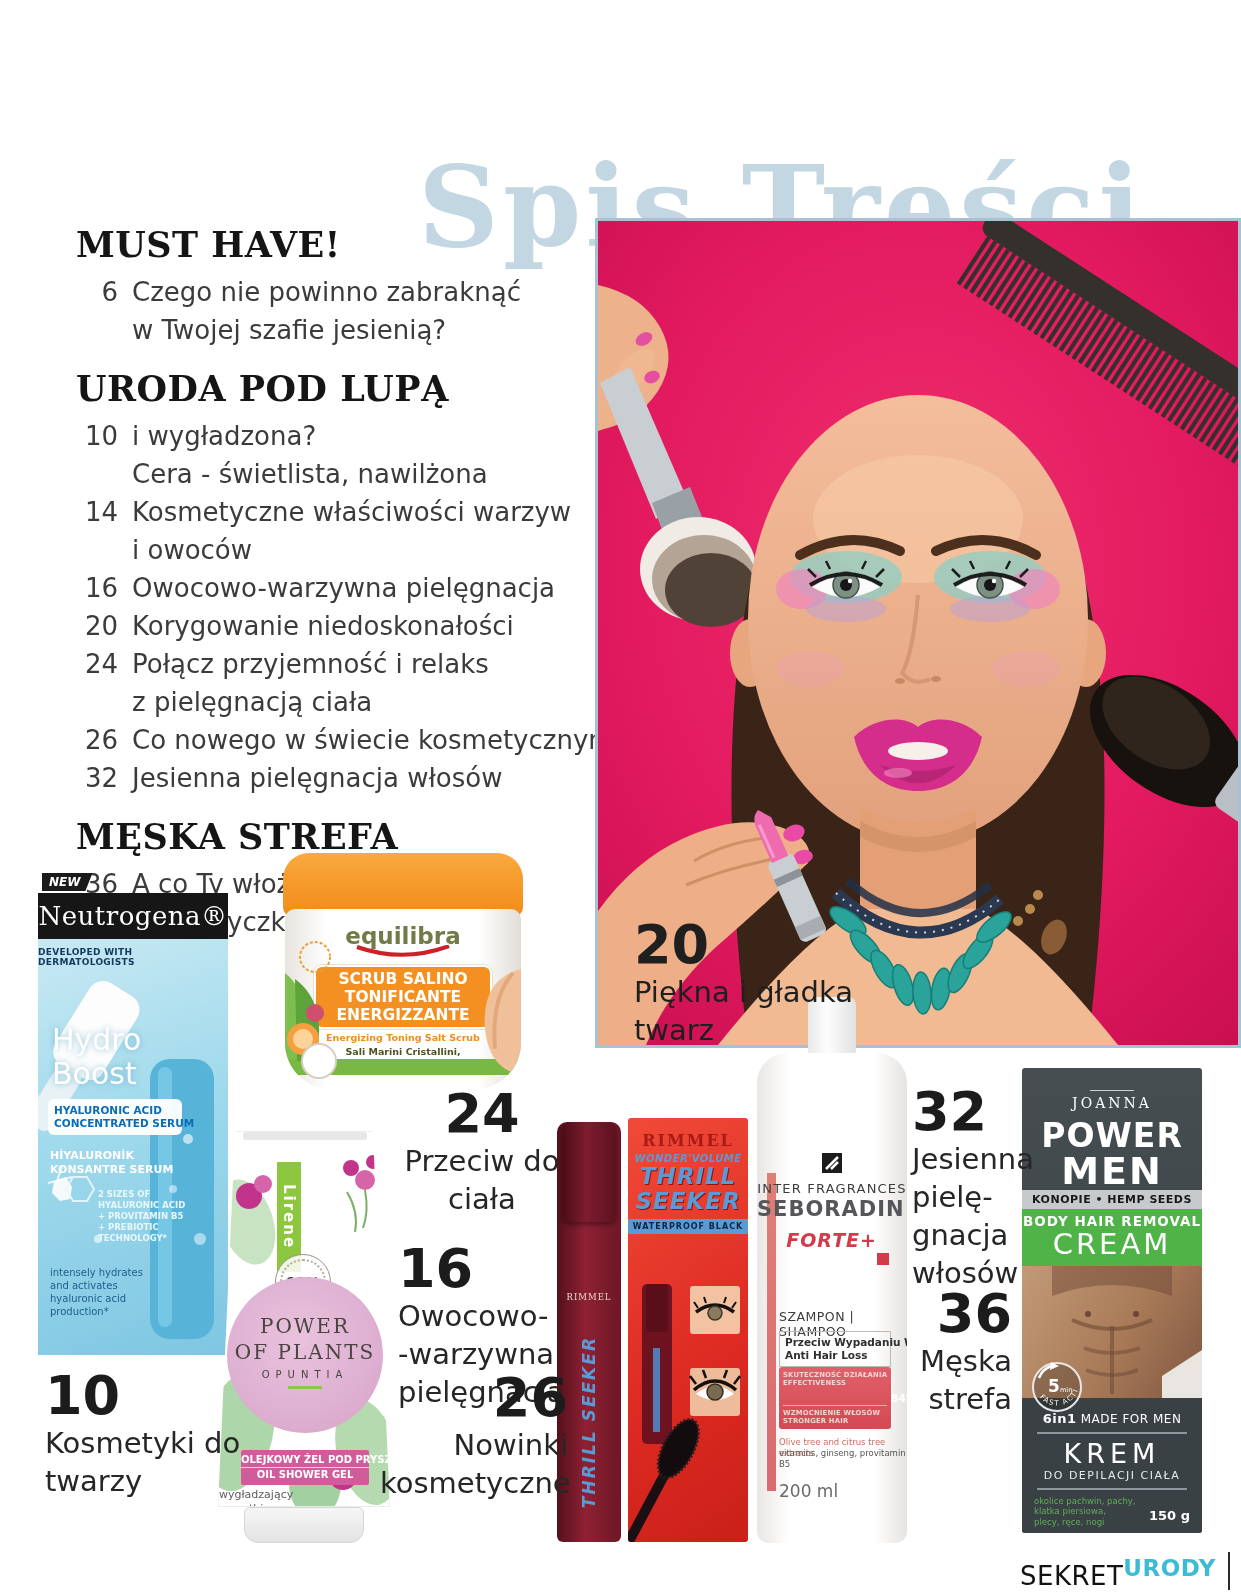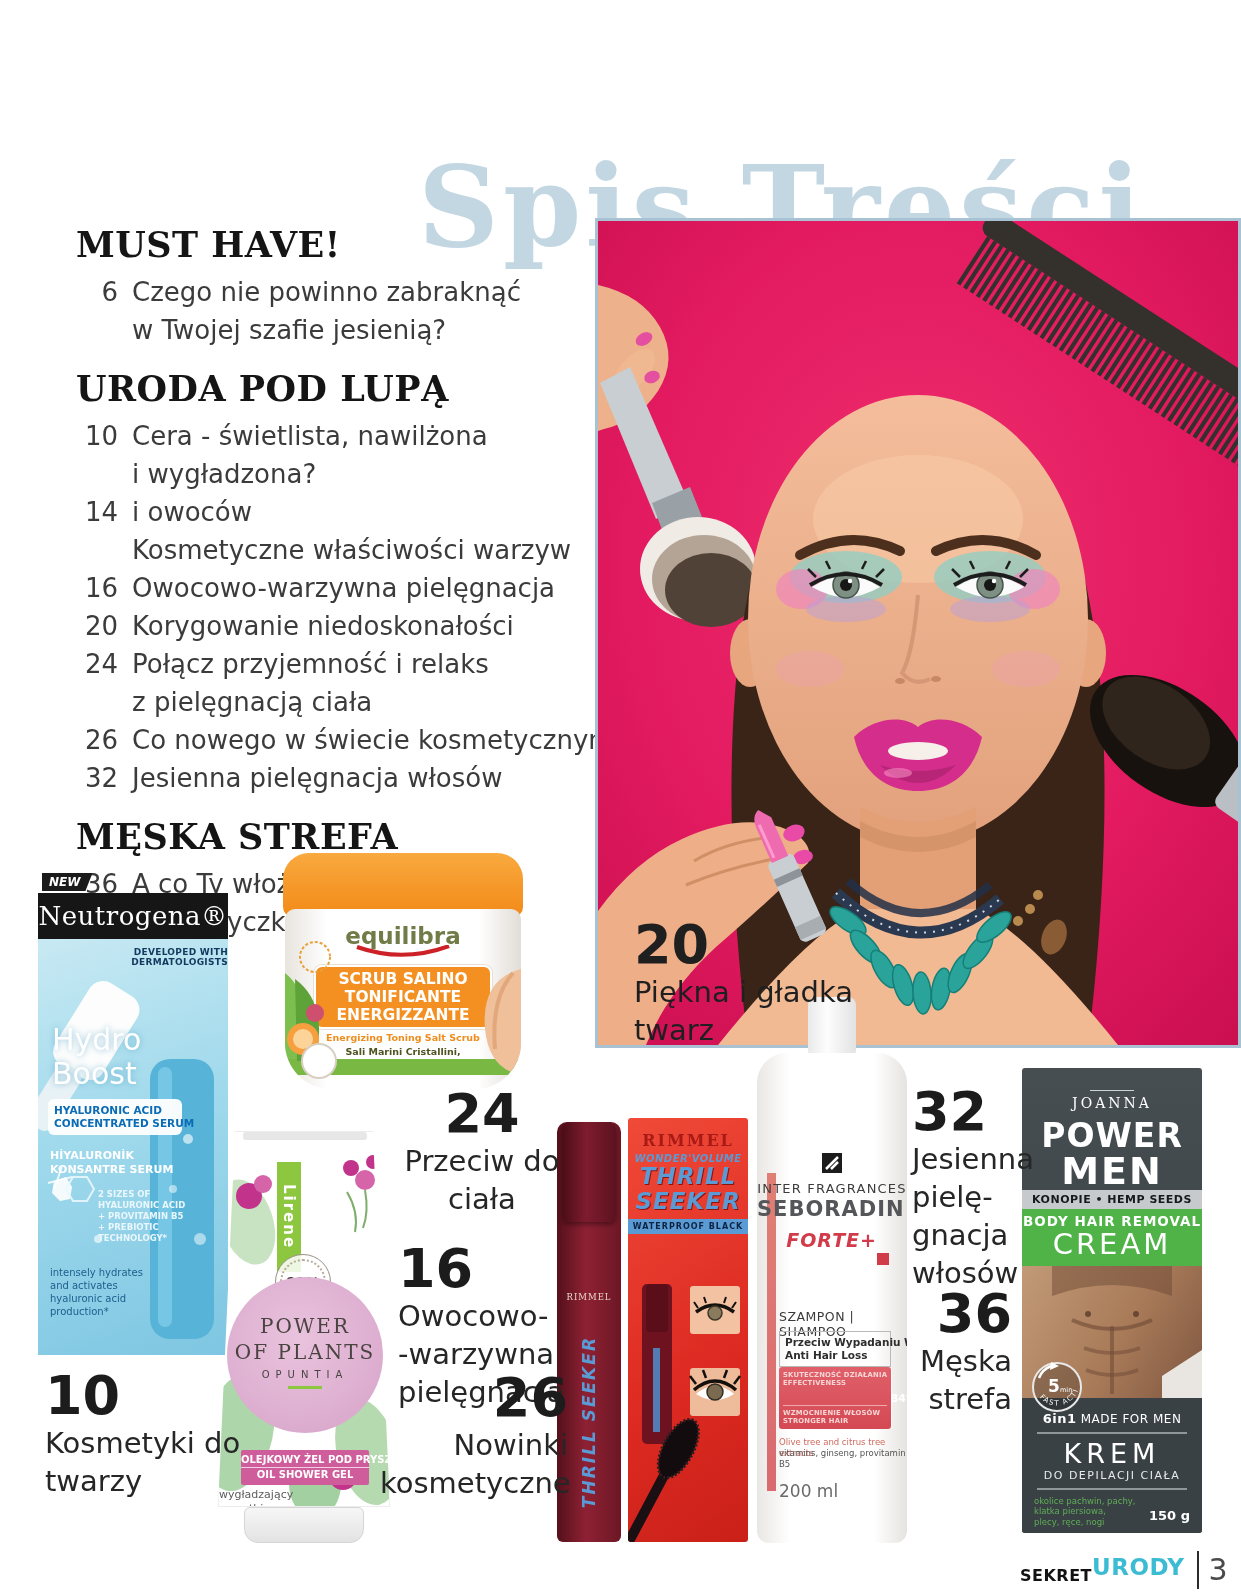--- a/index.html
+++ b/index.html
@@ -43,21 +43,21 @@
   
   .ntg{left:38px;top:873px;width:190px;height:482px;}
   .ntg-new{position:absolute;top:0;left:4px;z-index:2;background:#1b1b1b;color:#fff;
            font-style:italic;font-weight:bold;font-size:12px;padding:2px 12px 2px 7px;
            clip-path:polygon(0 0,100% 0,86% 100%,0 100%);}
   .ntg-band{position:absolute;top:20px;left:0;right:0;height:46px;background:#161616;
             color:#fff;font-family:"DejaVu Serif",serif;font-size:26px;line-height:46px;
             text-align:center;letter-spacing:0.5px;}
   .ntg-body{position:absolute;top:66px;left:0;right:0;bottom:0;
             background:linear-gradient(160deg,#c8e9f3 0%,#9fd9ec 45%,#7ec6e2 100%);overflow:hidden;}
-  .ntg-tag{position:absolute;top:8px;left:0;right:0;text-align:right;font-size:9px;
+  .ntg-tag{position:absolute;top:8px;left:0;right:0;text-align:left;font-size:9px;
            font-weight:bold;color:#123a5e;letter-spacing:0.3px;}
   .ntg-name{position:absolute;left:14px;top:84px;font-size:30px;line-height:34px;color:#fff;
             text-shadow:0 0 6px rgba(80,160,195,.65);}
   .ntg-claim{position:absolute;left:10px;top:160px;width:134px;background:rgba(255,255,255,.95);
              border-radius:6px;padding:5px 6px;color:#0b6cb5;font-size:10.5px;font-weight:bold;line-height:13px;}
   .ntg-claim2{position:absolute;left:12px;top:210px;color:#fff;font-weight:bold;font-size:11px;line-height:14px;}
   .ntg-bullets{position:absolute;left:60px;top:250px;font-size:8.5px;font-weight:bold;
                color:#eaf7fc;line-height:11px;}
   .ntg-desc{position:absolute;left:12px;top:327px;font-size:10px;color:#1d5e8e;line-height:13px;}
 
@@ -180,21 +180,21 @@
   .joa-6in1{text-align:center;color:#fff;font-size:12px;letter-spacing:0.5px;}
   .joa-6in1 b{font-size:13px;}
   .joa-line{width:150px;height:2px;background:#8e979b;margin:6px auto;}
   .joa-krem{text-align:center;color:#fff;font-size:27px;letter-spacing:5px;line-height:28px;}
   .joa-sub{text-align:center;color:#e8eaeb;font-size:11px;letter-spacing:1.5px;margin-top:1px;}
   .joa-areas{position:absolute;left:12px;bottom:6px;color:#5fae57;font-size:8.5px;line-height:10.5px;}
   .joa-weight{position:absolute;right:12px;bottom:10px;color:#fff;font-weight:bold;font-size:13px;}
 
   
   .pagefoot{position:absolute;left:1020px;top:1545px;display:flex;align-items:center;}
-  .pf-black{font-size:16px;font-weight:700;color:#121212;letter-spacing:0.5px;margin-top:16px;}
+  .pf-black{font-size:26px;font-weight:400;color:#121212;letter-spacing:0.5px;margin-top:16px;}
   .pf-cyan{font-size:23px;font-weight:800;color:#3bbcd3;letter-spacing:0.5px;}
   .pf-div{width:2px;height:38px;background:#2a2a2a;margin:6px 10px 0 12px;}
   .pf-num{font-size:30px;color:#4a4a4a;margin-top:4px;}
 </style>
 </head>
 <body>
 
 <div class="page">
 
   <h1 class="title">Spis Treści</h1>
@@ -206,29 +206,29 @@
       <span>
         <span class="ln">Czego nie powinno zabraknąć</span>
         <span class="ln">w Twojej szafie jesienią?</span>
       </span>
     </div>
 
     <h2 class="toc-h mt">URODA POD LUPĄ</h2>
     <div class="toc-item">
       <span class="toc-num">10</span>
       <span>
+        <span class="ln">i wygładzona?</span>
         <span class="ln">Cera - świetlista, nawilżona</span>
-        <span class="ln">i wygładzona?</span>
       </span>
     </div>
     <div class="toc-item">
       <span class="toc-num">14</span>
       <span>
+        <span class="ln">Kosmetyczne właściwości warzyw</span>
         <span class="ln">i owoców</span>
-        <span class="ln">Kosmetyczne właściwości warzyw</span>
       </span>
     </div>
     <div class="toc-item">
       <span class="toc-num">16</span>
       <span>
         <span class="ln">Owocowo-warzywna pielęgnacja</span>
       </span>
     </div>
     <div class="toc-item">
       <span class="toc-num">20</span>

